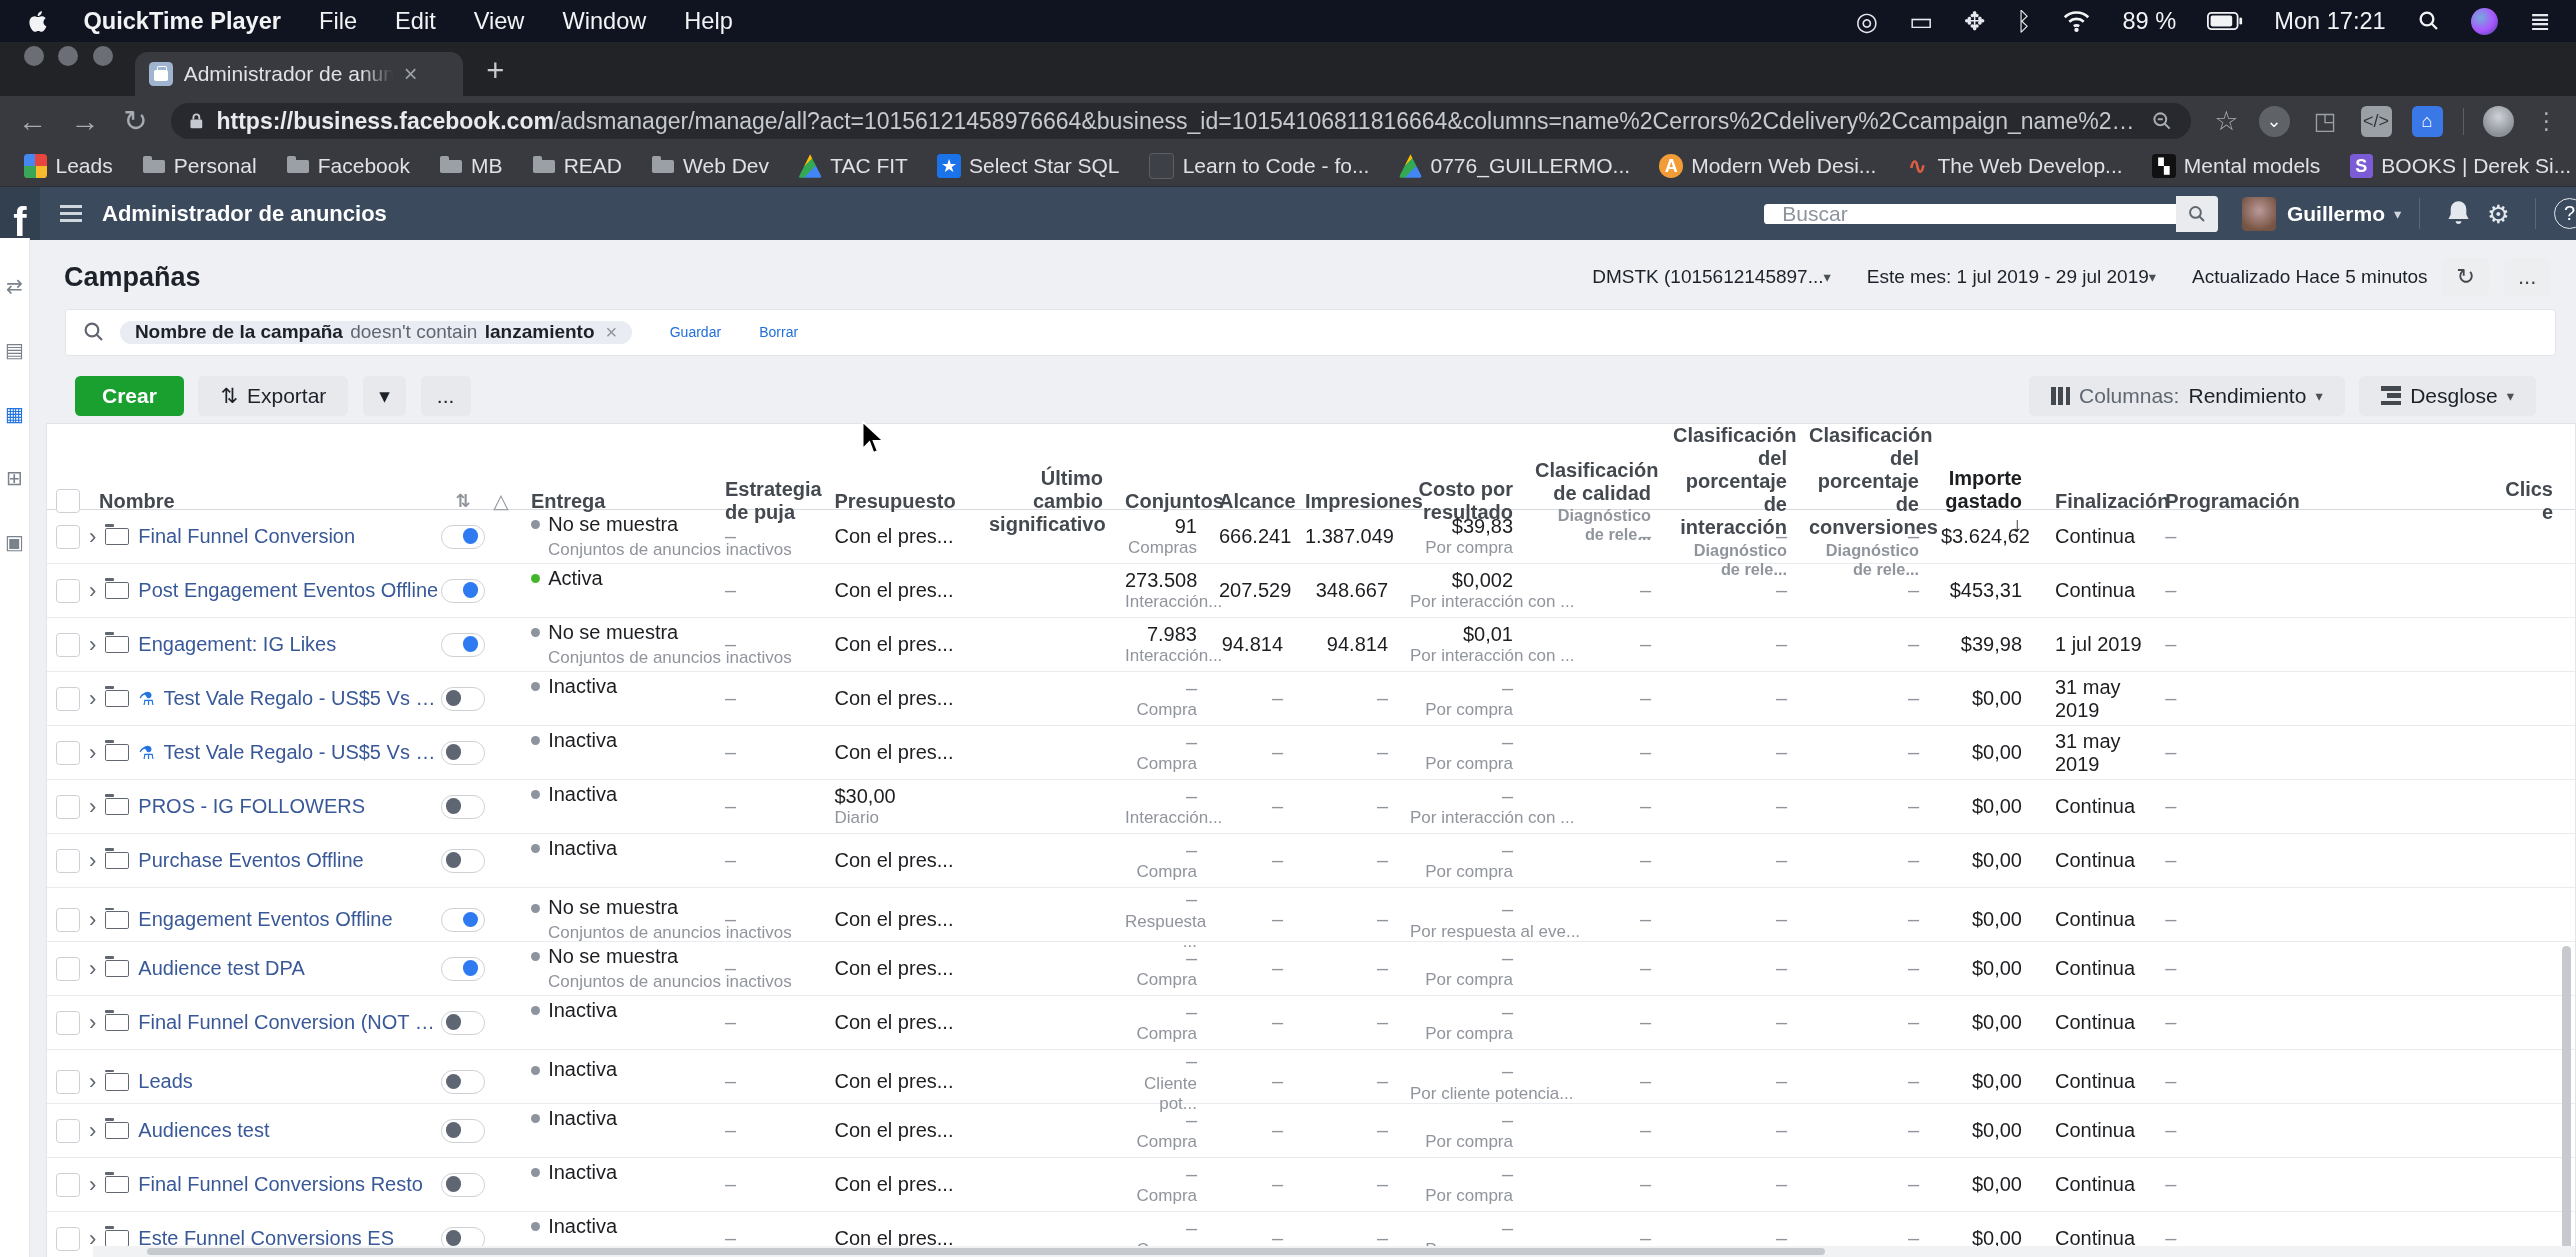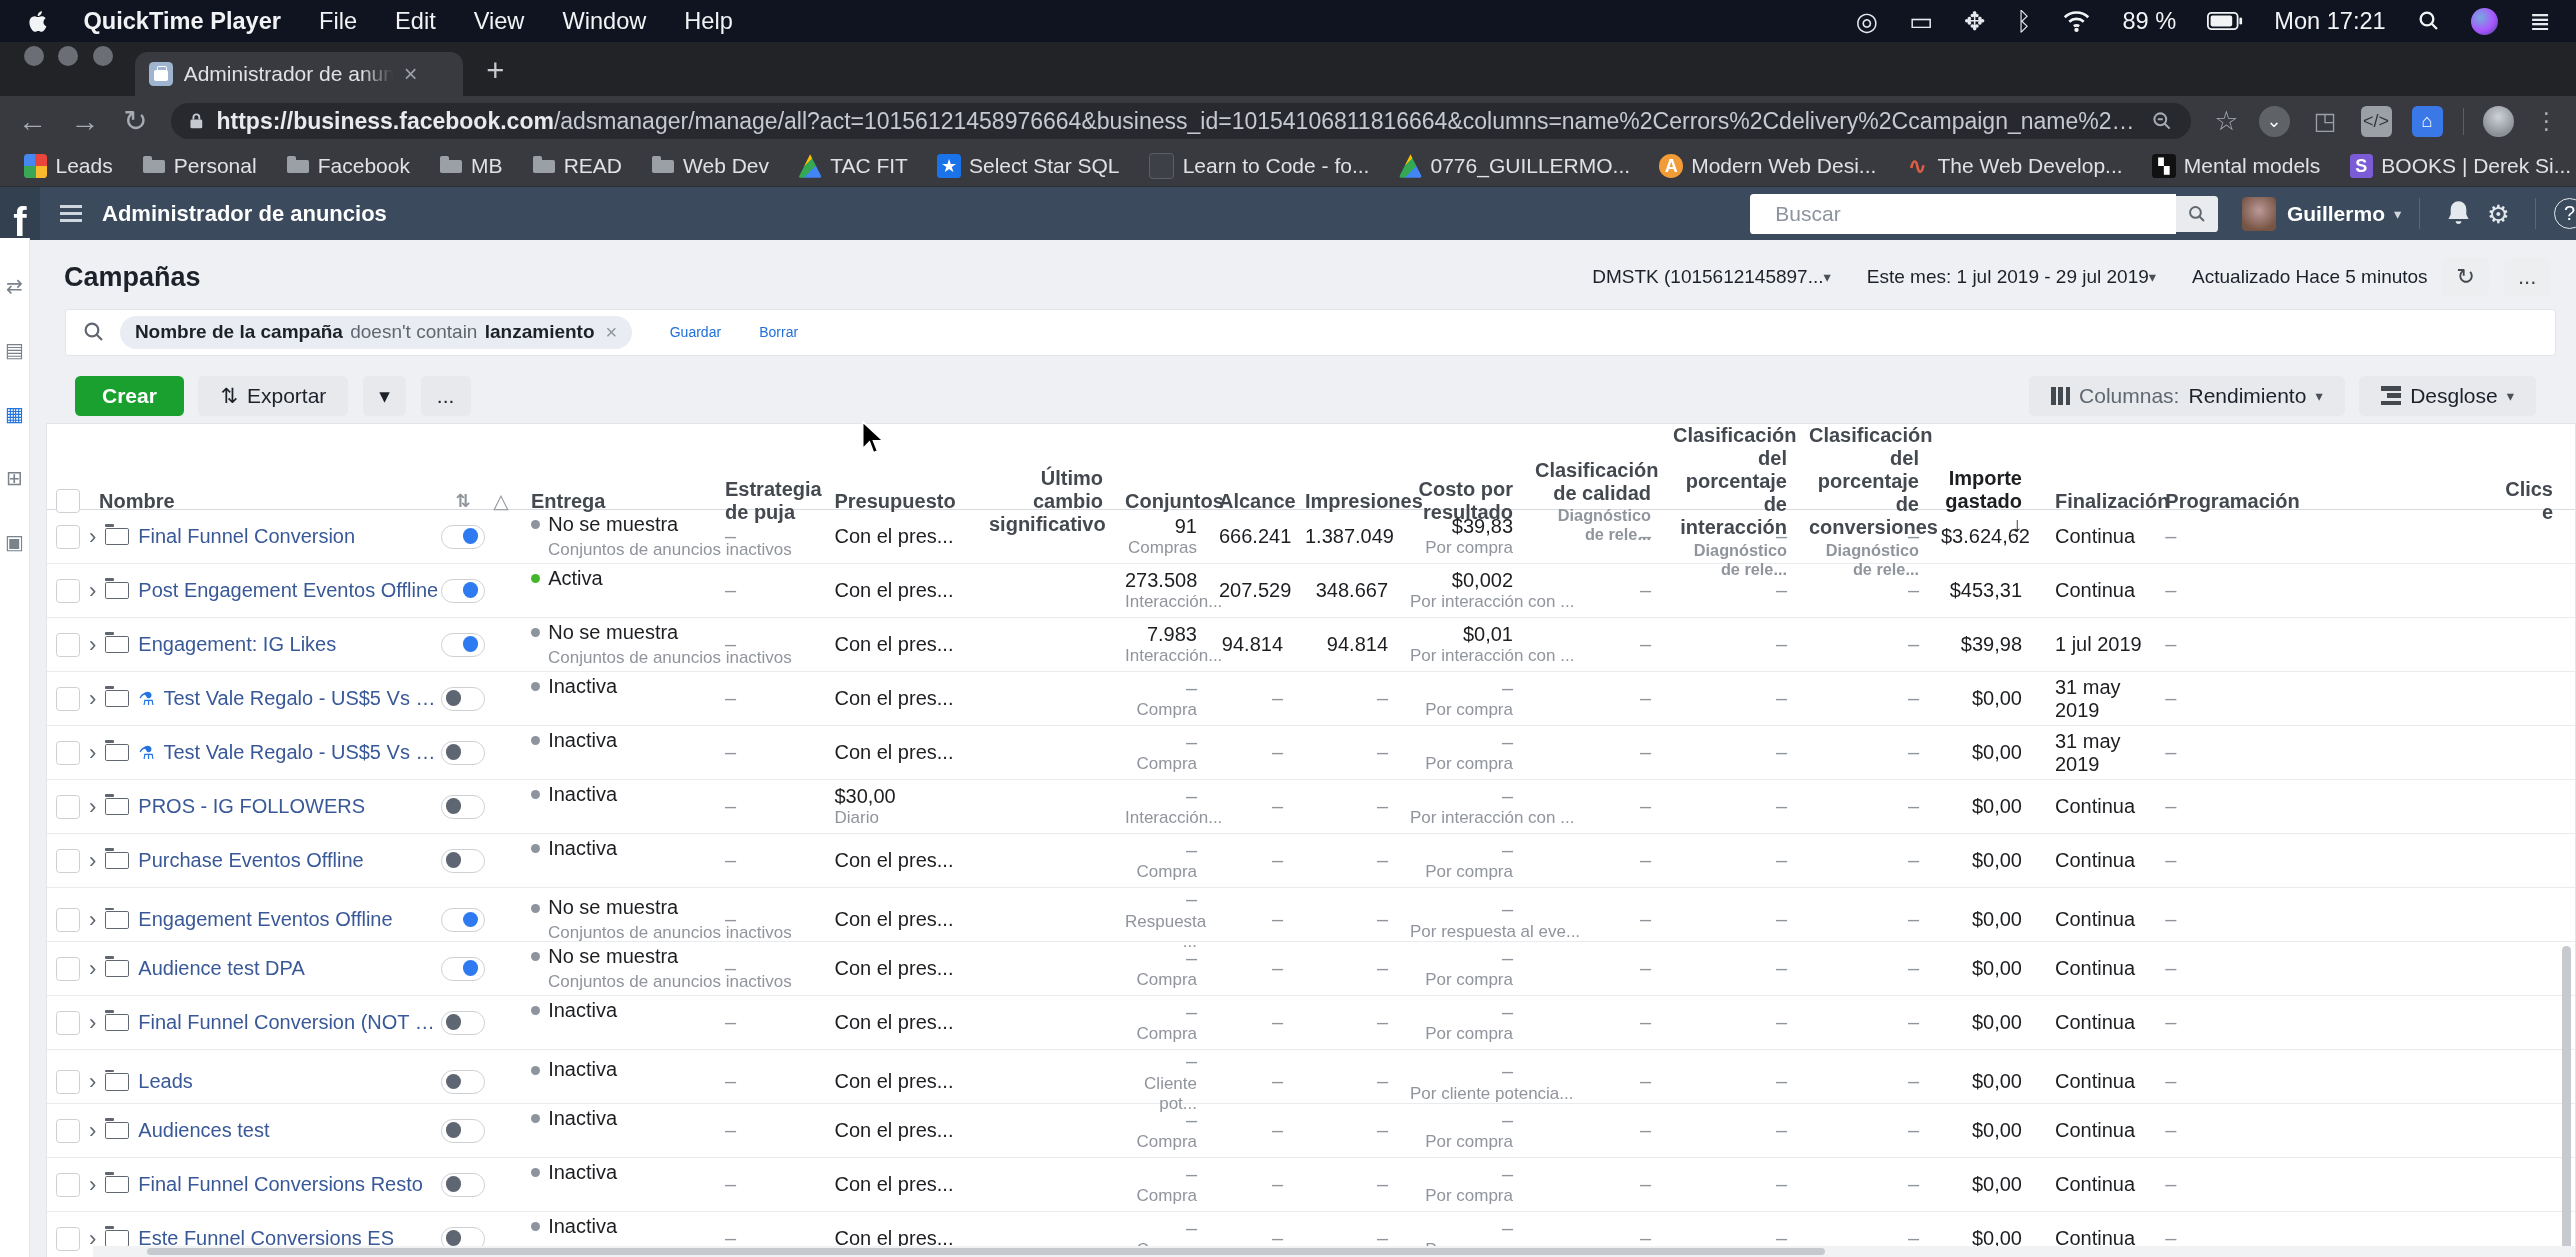--- a/index.html
+++ b/index.html
@@ -48,41 +48,41 @@
   .ic-grid{background:#111;color:#fff;font-size:14.5px}
   .ic-s{background:#7b5cd6;color:#fff;font-weight:bold}
   .ic-inf{color:#4b8bf5;font-size:23.6px;font-weight:bold}
   
   #fbnav{height:53px;background:#3b4b5d;display:flex;align-items:center;color:#fff}
   .flogo{width:40px;height:53px;background:#32404f;display:flex;align-items:flex-end;justify-content:center;font-size:40px;font-weight:bold;color:#fff;line-height:.9}
   .hamb{margin:0 20px 0 20px;display:flex;flex-direction:column;gap:4.5px}
   .hamb i{width:22px;height:2.7px;background:#cfd6dd;display:block}
   #fbnav .ttl{font-size:22px;font-weight:bold}
   #fbnav .sp{flex:1}
-  .fbsearch{width:376px;height:40px;background:#fff;border-radius:3.6px 0 0 3.6px;display:flex;align-items:center;padding:0 25px;color:#8d949e;font-size:21px}
+  .fbsearch{width:376px;height:20px;background:#fff;border-radius:3.6px 0 0 3.6px;display:flex;align-items:center;padding:0 18px;color:#8d949e;font-size:21px}
   .fbsearchbtn{width:42px;height:36px;background:#e9ebee;border-radius:0 3.6px 3.6px 0;display:flex;align-items:center;justify-content:center;margin-right:23.6px}
   .fbavatar{width:34px;height:34px;border-radius:4.5px;background:radial-gradient(circle at 50% 40%,#b99,#754 75%);margin-right:11px}
   .fbuser{font-size:21px;font-weight:bold;margin-right:9px}
   .fbdiv{width:0.9px;height:31px;background:#55687c;margin:0 18px}
   .fbico{font-size:25.4px;color:#e4e9ee;margin:0 7.3px}
   .qmark{width:29px;height:29px;border:1.8px solid #e4e9ee;border-radius:50%;display:flex;align-items:center;justify-content:center;font-size:20px;margin-right:-9px}
   
   #rail{position:absolute;left:0;top:238px;width:29px;bottom:0;background:#fff;border-right:0.9px solid #e3e5e8;display:flex;flex-direction:column;align-items:center;padding-top:36px;gap:40px}
   #rail .ric{font-size:20px;color:#7a828c}
   #rail .ric.active{color:#2374e1}
   
   #pagehead{display:flex;align-items:center;padding:18px 25.4px 9px 64px}
   #pagehead h1{font-size:27px;color:#1d2129;margin:0;font-weight:bold}
   #pagehead .sp{flex:1}
   .hctl{font-size:19px;color:#1d2129;display:flex;align-items:center;margin-left:36px;white-space:nowrap}
   .caret{font-size:14.5px;color:#4b4f56}
   .hbtn{width:47px;height:38px;background:#eceef0;border-radius:5.4px;display:flex;align-items:center;justify-content:center;font-size:22px;color:#444950;margin-left:14.5px}
   
   #filterbar{margin:3.6px 20px 0 65px;height:45px;background:#fff;border:0.9px solid #e1e4e8;border-radius:3.6px;display:flex;align-items:center;padding:0 16.3px;gap:14.5px}
-  .fpill{background:#e9ecf2;border-radius:20px;height:33px;display:flex;align-items:center;gap:7.3px;padding:0 14.5px;font-size:19px;color:#1d2129;white-space:nowrap}
+  .fpill{background:#e9ecf2;border-radius:20px;height:23px;display:flex;align-items:center;gap:7.3px;padding:0 14.5px;font-size:19px;color:#1d2129;white-space:nowrap}
   .fpill .op{color:#606770}
   .fpill b{font-weight:bold}
   .fpill .x{color:#90949c;font-size:20px;margin-left:3.6px}
   #filterbar .ph{color:#90949c;font-size:20px;flex:1}
   #filterbar .lnk{color:#216fdb;font-size:14px;margin-left:23.6px;white-space:nowrap}
   
   #tbar{display:flex;align-items:center;margin:20px 20px 12.7px 75px}
   .btn{height:40px;border-radius:5.4px;display:flex;align-items:center;justify-content:center;font-size:21px;padding:0 22px;color:#1d2129;background:#e7e9ec;margin-right:14.5px;white-space:nowrap;gap:9px}
   .btn.green{background:#19a02e;color:#fff;font-weight:bold;padding:0 27px}
   .btn.sq{padding:0 16.3px}

